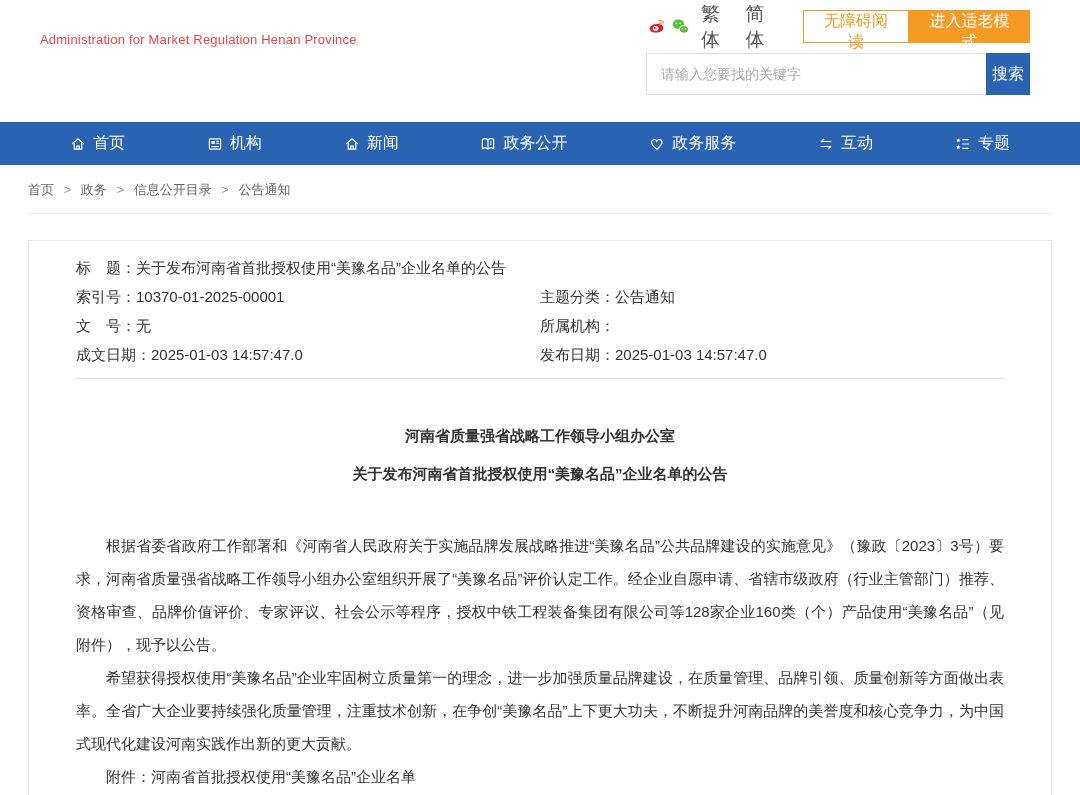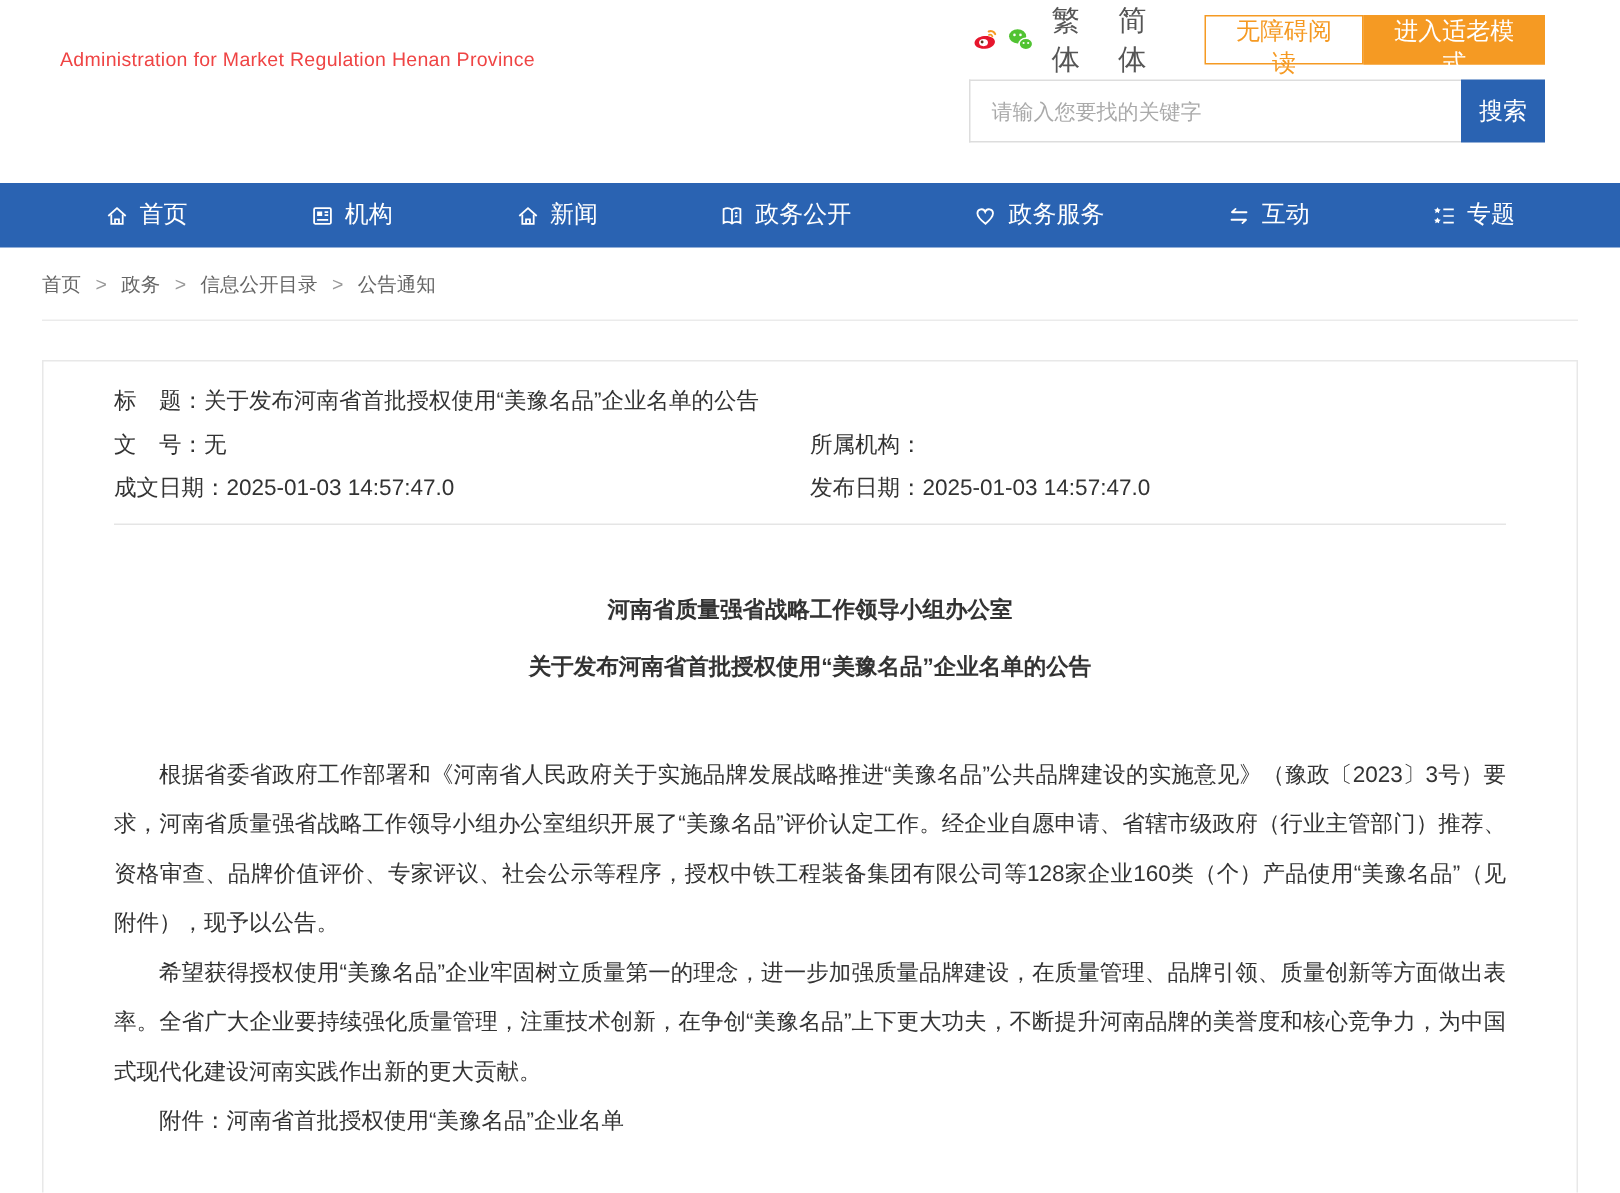--- a/index.html
+++ b/index.html
@@ -26,21 +26,21 @@
     height:33px; padding:0 16px; background:#f59a23; border:1px solid #f59a23;
     color:#fff; font-size:16px; cursor:pointer; font-family:inherit;
   }
   .search-row { display:flex; margin-top:10px; height:42px; }
   .search-input {
     flex:1; height:42px; border:1px solid #ddd; border-right:none; padding:0 14px;
     font-size:14px; color:#333; outline:none; font-family:inherit;
   }
   .search-input::placeholder { color:#aaa; }
   .search-btn {
-    width:56px; height:42px; background:#2a63b2; color:#fff; border:none;
+    width:44px; height:42px; background:#2a63b2; color:#fff; border:none;
     font-size:16px; cursor:pointer; font-family:inherit;
   }
   
   .main-nav {
     height:43px; background:#2a63b2; display:flex; align-items:center;
     justify-content:space-between; padding:0 70px;
   }
   .nav-item {
     display:flex; align-items:center; gap:7px; color:#fff; font-size:16px;
     cursor:pointer; height:100%; }
@@ -194,20 +194,30 @@
 <div class="content-box">
   <div class="meta">
     <div class="meta-row">
       <div class="meta-cell full">
         <span class="meta-label">标　题：</span>
         <span class="meta-value">关于发布河南省首批授权使用“美豫名品”企业名单的公告</span>
       </div>
     </div>
     <div class="meta-row">
       <div class="meta-cell">
+        <span class="meta-label">索引号：</span>
+        <span class="meta-value">10370-01-2025-00001</span>
+      </div>
+      <div class="meta-cell">
+        <span class="meta-label">主题分类：</span>
+        <span class="meta-value">公告通知</span>
+      </div>
+    </div>
+    <div class="meta-row">
+      <div class="meta-cell">
         <span class="meta-label">文　号：</span>
         <span class="meta-value">无</span>
       </div>
       <div class="meta-cell">
         <span class="meta-label">所属机构：</span>
         <span class="meta-value"></span>
       </div>
     </div>
     <div class="meta-row">
       <div class="meta-cell">

